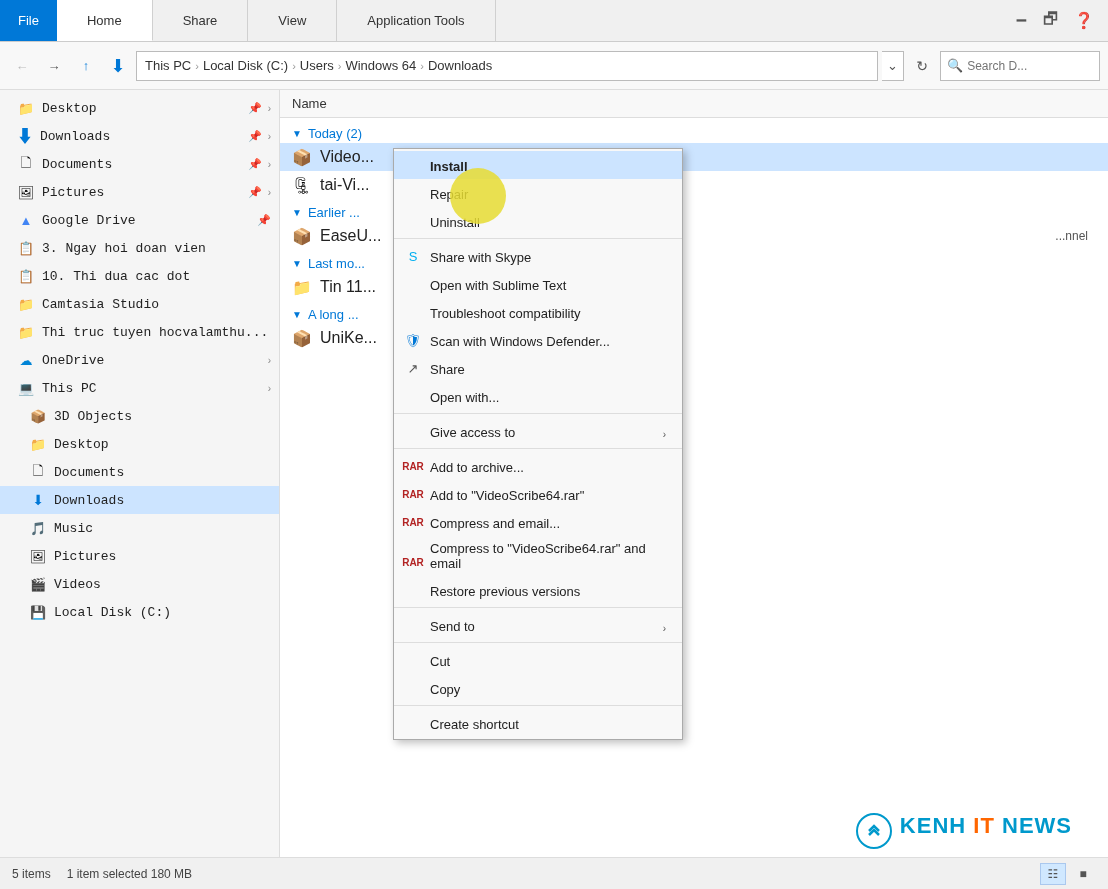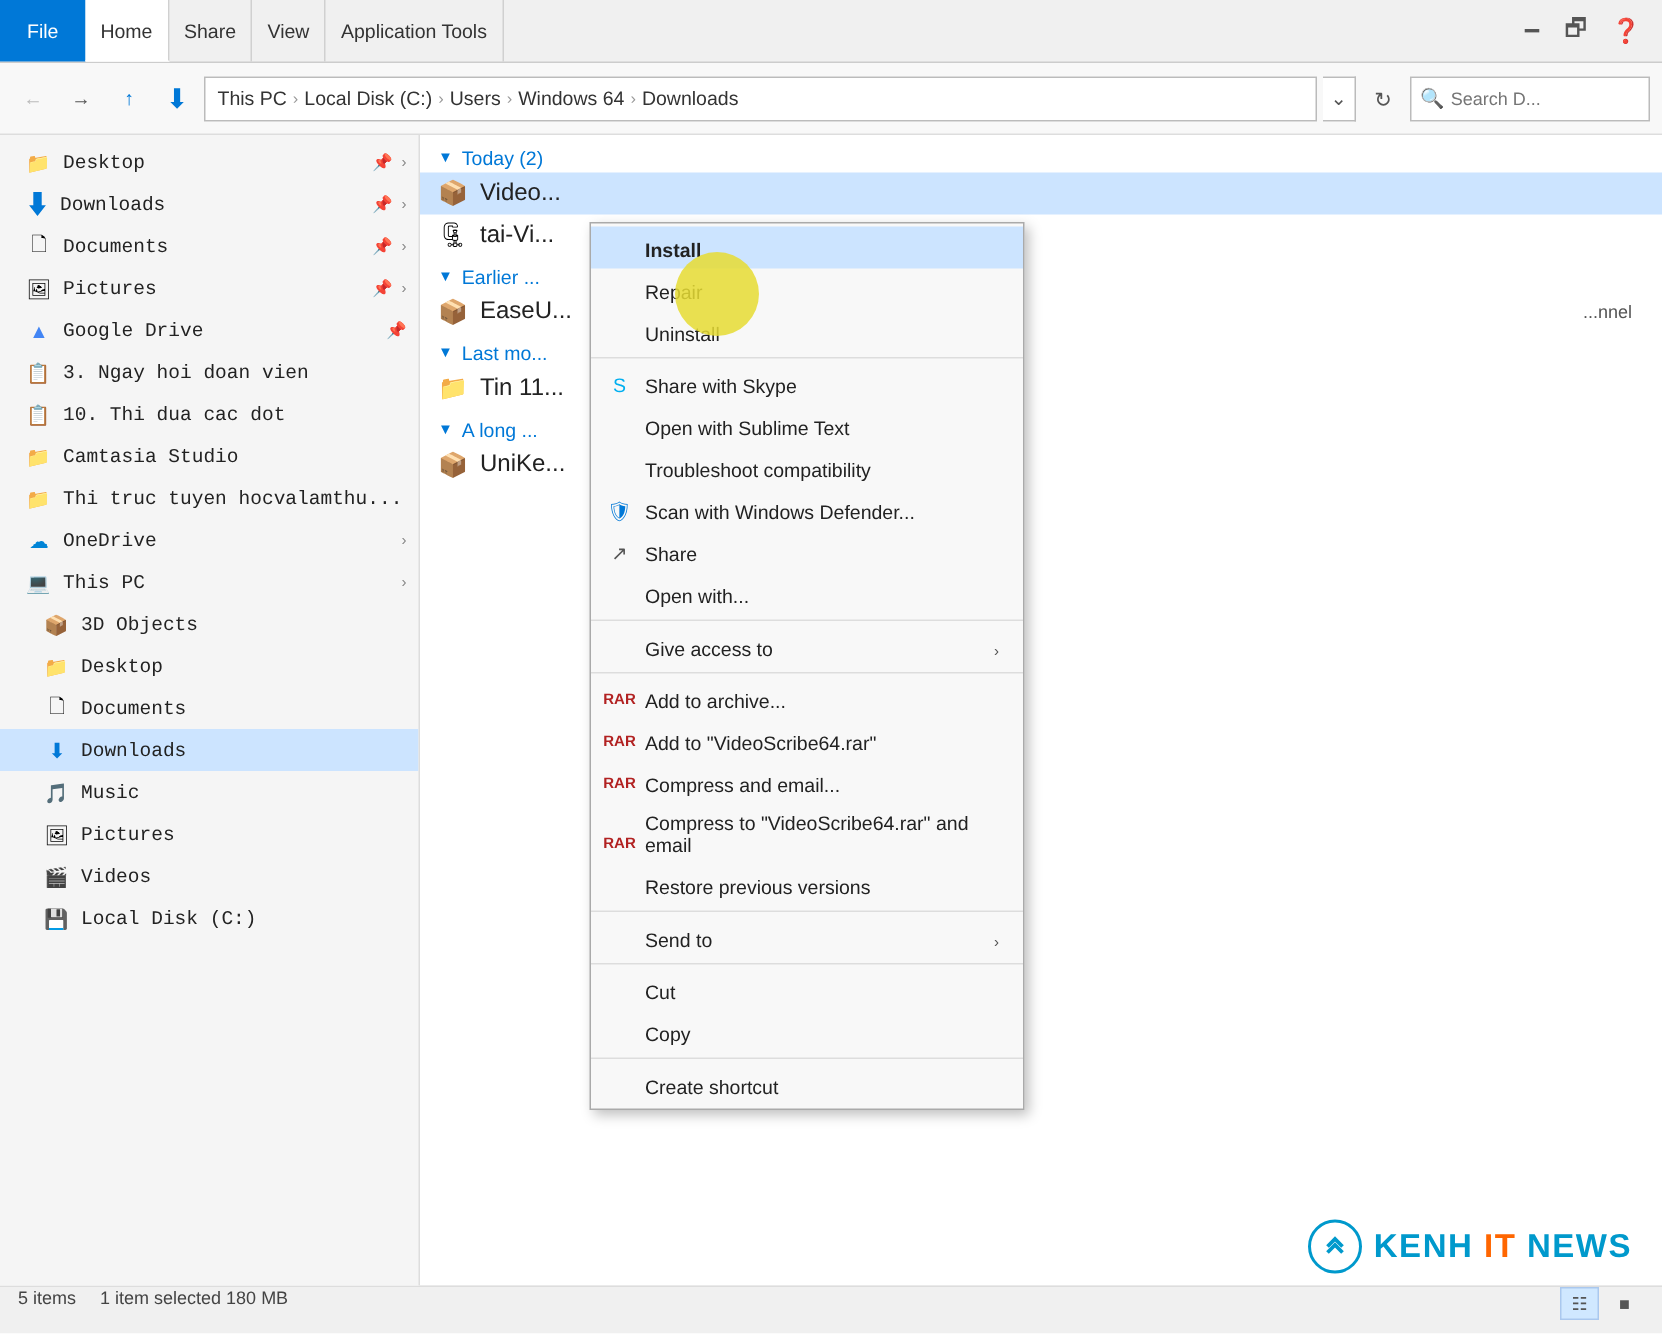--- a/index.html
+++ b/index.html
@@ -24,21 +24,21 @@
     .title-bar-file {
       background: #0078d7;
       color: #fff;
       padding: 0 18px;
       display: flex;
       align-items: center;
       font-size: 13px;
       font-weight: normal;
     }
     .title-bar-tab {
-      padding: 0 10px;
+      padding: 0 30px;
       display: flex;
       align-items: center;
       font-size: 13px;
       color: #333;
       border-right: 1px solid #d0d0d0;
       cursor: pointer;
     }
     .title-bar-tab.active { background: #fff; border-bottom: 1px solid #fff; }
     .title-bar-right {
       margin-left: auto;
@@ -226,20 +226,21 @@
       overflow: hidden;
       text-overflow: ellipsis;
     }
 
     
     .status-bar {
       height: 32px;
       background: #f0f0f0;
       border-top: 1px solid #ddd;
       display: flex;
+      align-items: center;
       padding: 0 12px;
       font-size: 12px;
       color: #444;
       gap: 16px;
     }
     .status-bar-right {
       margin-left: auto;
       display: flex;
       gap: 4px;
     }
@@ -315,23 +316,23 @@
     .file-list::-webkit-scrollbar { width: 8px; }
     .sidebar::-webkit-scrollbar-track,
     .file-list::-webkit-scrollbar-track { background: #f0f0f0; }
     .sidebar::-webkit-scrollbar-thumb,
     .file-list::-webkit-scrollbar-thumb { background: #c0c0c0; border-radius: 4px; }
 
     
     .watermark {
       position: absolute;
       bottom: 40px;
-      right: 20px;
-      display: flex;
-      align-items: center;
+      right: 36px;
+      display: flex;
+      align-items: flex-start;
       gap: 8px;
       z-index: 300;
     }
     .watermark-circle {
       width: 36px; height: 36px;
       border-radius: 50%;
       border: 2px solid #0099cc;
       display: flex; align-items: center; justify-content: center;
       color: #0099cc;
       font-size: 18px;
@@ -505,20 +506,23 @@
       <span class="sidebar-item-label">Videos</span>
     </div>
 
     <div class="sidebar-item" style="padding-left:28px;">
       <div class="sidebar-item-icon" style="color:#555;">💾</div>
       <span class="sidebar-item-label">Local Disk (C:)</span>
     </div>
   </div>
 
   <div class="content-area">
+    <div class="column-header">
+      <span class="column-header-label">Name</span>
+    </div>
     <div class="file-list">
 
       <div class="group-header">
         <span class="group-chevron">▼</span>
         <span class="group-header-text">Today (2)</span>
       </div>
       <div class="file-row selected">
         <div class="file-row-icon" style="font-size:16px;">📦</div>
         <span class="file-row-name">Video...</span>
         <span style="flex:1;background:#cce4ff;display:block;height:22px;margin-right:-12px;"></span>

